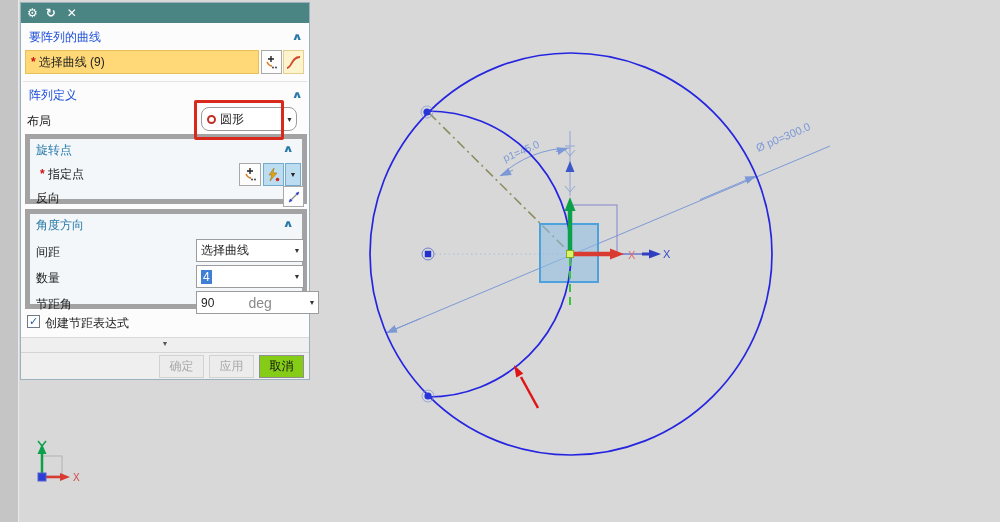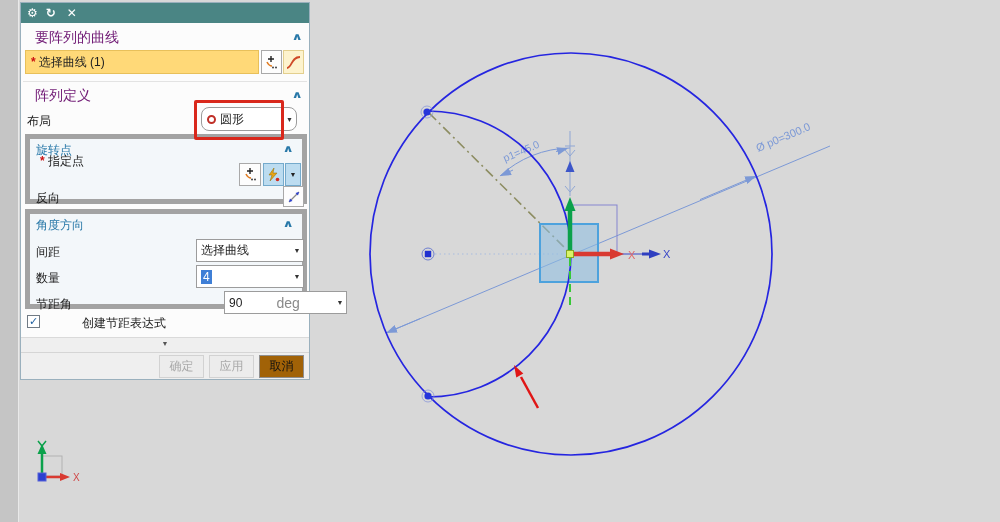--- a/index.html
+++ b/index.html
@@ -12,21 +12,21 @@
   .left-strip{position:absolute;left:0;top:0;width:18px;height:522px;background:#c5c5c5;border-right:1px solid #e9e9e9;}
   
   .dlg{position:absolute;left:20px;top:2px;width:290px;height:378px;
        background:#fcfcfc;border:1px solid #9ab0bd;box-sizing:border-box;
        font-size:12px;color:#222;}
   .titlebar{position:absolute;left:0;top:0;right:0;height:20px;background:#4a8584;color:#fff;
             display:flex;align-items:center;padding:0 6px;box-sizing:border-box;gap:5px;}
   .titlebar .t-icon{font-size:12px;line-height:1;}
   .titlebar .t-title{flex:1;font-size:12px;font-weight:bold;letter-spacing:1px;}
   .titlebar .t-btn{font-size:12px;font-weight:bold;cursor:pointer;padding:0 3px;}
-  .sec-header{position:absolute;left:14px;color:#701a75;font-size:14px;}
+  .sec-header{position:absolute;left:8px;color:#1d4ed8;font-size:12px;}
   .chev{position:absolute;right:8px;color:#2878a8;font-size:10px;font-weight:bold;transform:scaleX(1.4);}
   .amber-row{position:absolute;left:4px;top:47px;width:234px;height:24px;background:#ffd978;
              border:1px solid #e8c05a;box-sizing:border-box;display:flex;align-items:center;padding:0 5px;gap:3px;}
   .ast{color:#cc1111;font-weight:bold;}
   .tbtn{position:absolute;width:21px;height:24px;border:1px solid #a9a9a9;background:#fdfdfd;
         box-sizing:border-box;display:flex;align-items:center;justify-content:center;cursor:pointer;}
   .tbtn.sel{background:#bcdcf0;border-color:#74aacc;}
   .tbtn.pale{background:#fdf3cd;border-color:#e3cf8e;}
   .hline{position:absolute;left:2px;right:2px;height:0;border-top:1px solid #e3e3e3;}
   .combo{position:absolute;height:24px;background:#fff;border:1px solid #9c9c9c;box-sizing:border-box;
@@ -49,21 +49,21 @@
   .unit{color:#8a8a8a;margin-left:auto;font-size:14px;}
   .cbx{position:absolute;left:6px;top:312px;width:13px;height:13px;background:#fff;border:1px solid #707a84;
        box-sizing:border-box;display:flex;align-items:center;justify-content:center;
        font-size:11px;font-weight:bold;color:#1d5e9e;line-height:1;cursor:pointer;}
   .footer{position:absolute;left:0;right:0;top:334px;bottom:0;background:#efefef;border-top:1px solid #dadada;}
   .more{position:absolute;left:0;right:0;top:2px;text-align:center;font-size:7px;color:#555;cursor:pointer;}
   .f-sep{position:absolute;left:0;right:0;top:14px;border-top:1px solid #d5d5d5;}
   .fbtn{position:absolute;top:17px;width:45px;height:23px;box-sizing:border-box;font-size:12px;
         display:flex;align-items:center;justify-content:center;cursor:pointer;}
   .fbtn.disabled{background:#ececec;border:1px solid #d2d2d2;color:#a9a9a9;}
-  .fbtn.primary{background:#a16207;border:1px solid #8f8f8f;color:#111;}
+  .fbtn.primary{background:#84cc16;border:1px solid #8f8f8f;color:#111;}
   svg text{font-family:"Liberation Sans","DejaVu Sans",sans-serif;}
   .gfx{position:absolute;left:0;top:0;}
 </style>
 </head>
 <body>
 
 <svg class="gfx" width="1000" height="522" viewBox="0 0 1000 522">
   <defs>
     <marker id="dimA" markerWidth="11" markerHeight="8" refX="10" refY="4" orient="auto" markerUnits="userSpaceOnUse">
       <path d="M0,0 L11,4 L0,8 z" fill="#7c99d6"></path>
@@ -160,21 +160,21 @@
     <span class="t-icon">⚙</span>
     <span class="t-btn">↻</span>
     <span class="t-btn">✕</span>
   </div>
 
   <div class="sec-header" style="top:26px;">要阵列的曲线</div>
   <div class="chev" style="top:28px;">∧</div>
 
   <div class="amber-row">
     <span class="ast">*</span>
-    <span>选择曲线 (1)</span>
+    <span>选择曲线 (9)</span>
   </div>
   <div class="tbtn" style="left:240px;top:47px;">
     <svg width="15" height="15" viewBox="0 0 15 15">
       <path d="M7,1 L7,7 M4,4 L10,4" stroke="#222" stroke-width="1.4"></path>
       <path d="M3,7 Q5,11 8,11" stroke="#e07b20" stroke-width="1.6" fill="none"></path>
       <circle cx="9" cy="12.5" r="1" fill="#444"></circle>
         <circle cx="12" cy="12.5" r="1" fill="#444"></circle>
     </svg>
   </div>
   <div class="tbtn pale" style="left:262px;top:47px;">
@@ -192,21 +192,21 @@
   <div class="combo" style="left:180px;top:104px;width:96px;border-radius:8px;">
     <span class="ring-icon"></span>
     <span>圆形</span>
     <span class="c-arrow">▼</span>
   </div>
   <div class="red-anno"></div>
 
   <div class="grp" style="top:131px;height:70px;">
     <div class="g-header">旋转点</div>
     <div class="g-chev">∧</div>
-    <div class="lbl" style="left:10px;top:14px;text-align:center;"><span class="ast">*</span> <span>指定点</span></div>
+    <div class="lbl" style="left:10px;top:27px;text-align:center;"><span class="ast">*</span> <span>指定点</span></div>
     <div class="tbtn" style="left:209px;top:24px;width:22px;height:23px;">
       <svg width="15" height="15" viewBox="0 0 15 15">
         <path d="M7,1 L7,7 M4,4 L10,4" stroke="#222" stroke-width="1.4"></path>
         <path d="M3,7 Q5,11 8,11" stroke="#e07b20" stroke-width="1.6" fill="none"></path>
         <circle cx="9" cy="12.5" r="1" fill="#444"></circle>
           <circle cx="12" cy="12.5" r="1" fill="#444"></circle>
       </svg>
     </div>
     <div class="tbtn sel" style="left:233px;top:24px;height:23px;">
       <svg width="13" height="14" viewBox="0 0 13 14">
@@ -237,31 +237,31 @@
       <span class="f-arrow">▼</span>
     </div>
 
     <div class="lbl" style="left:6px;top:56px;text-align:right;">数量</div>
     <div class="field" style="left:166px;top:51px;width:108px;">
       <span class="sel-val">4</span>
       <span class="f-arrow">▼</span>
     </div>
 
     <div class="lbl" style="left:6px;top:82px;">节距角</div>
-    <div class="field" style="left:166px;top:77px;width:123px;margin-left:28px;">
+    <div class="field" style="left:166px;top:77px;width:123px;">
       <span>90</span>
       <span class="unit">deg</span>
       <span class="f-arrow">▼</span>
     </div>
   </div>
 
   <div class="cbx">
     <span>✓</span>
   </div>
-  <div class="lbl" style="left:24px;top:312px;margin-left:37px;">创建节距表达式</div>
+  <div class="lbl" style="left:24px;top:312px;">创建节距表达式</div>
 
   <div class="footer">
     <div class="more">▼</div>
     <div class="f-sep"></div>
     <div class="fbtn disabled" style="left:138px;">确定</div>
     <div class="fbtn disabled" style="left:188px;">应用</div>
     <div class="fbtn primary" style="left:238px;">取消</div>
   </div>
 </div>
 

